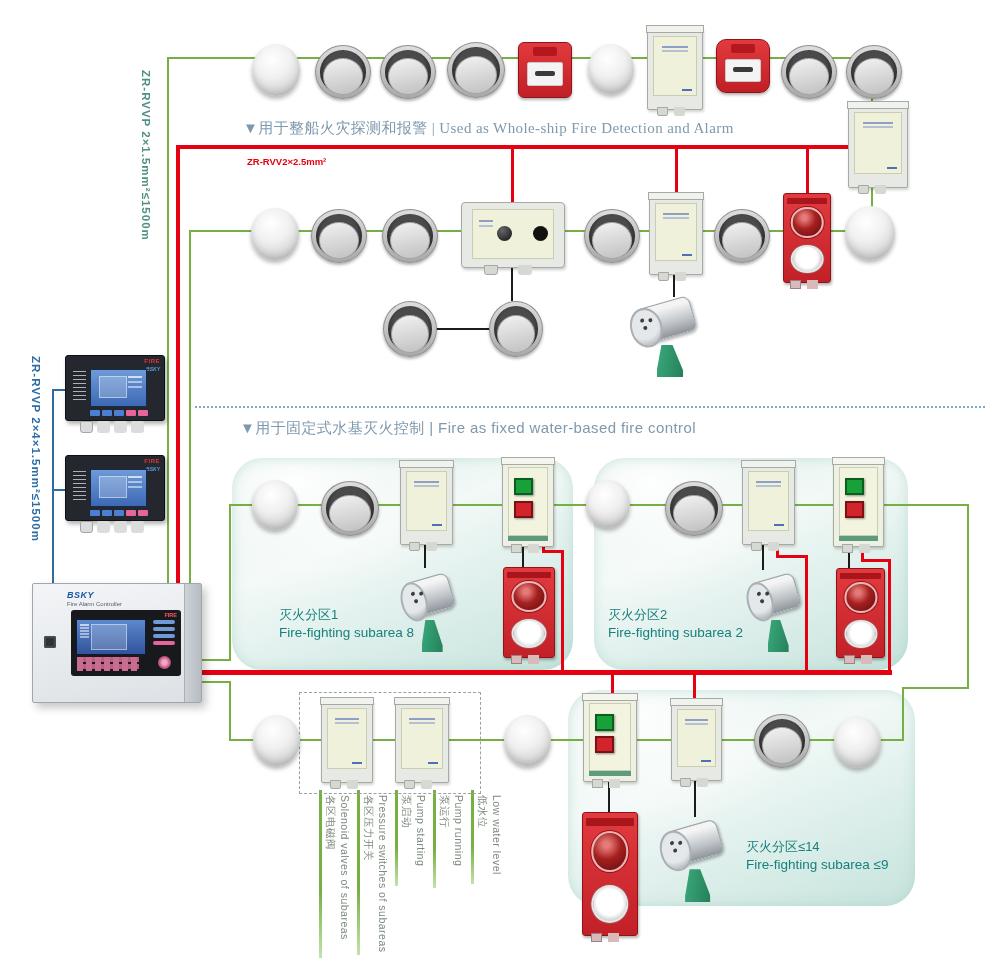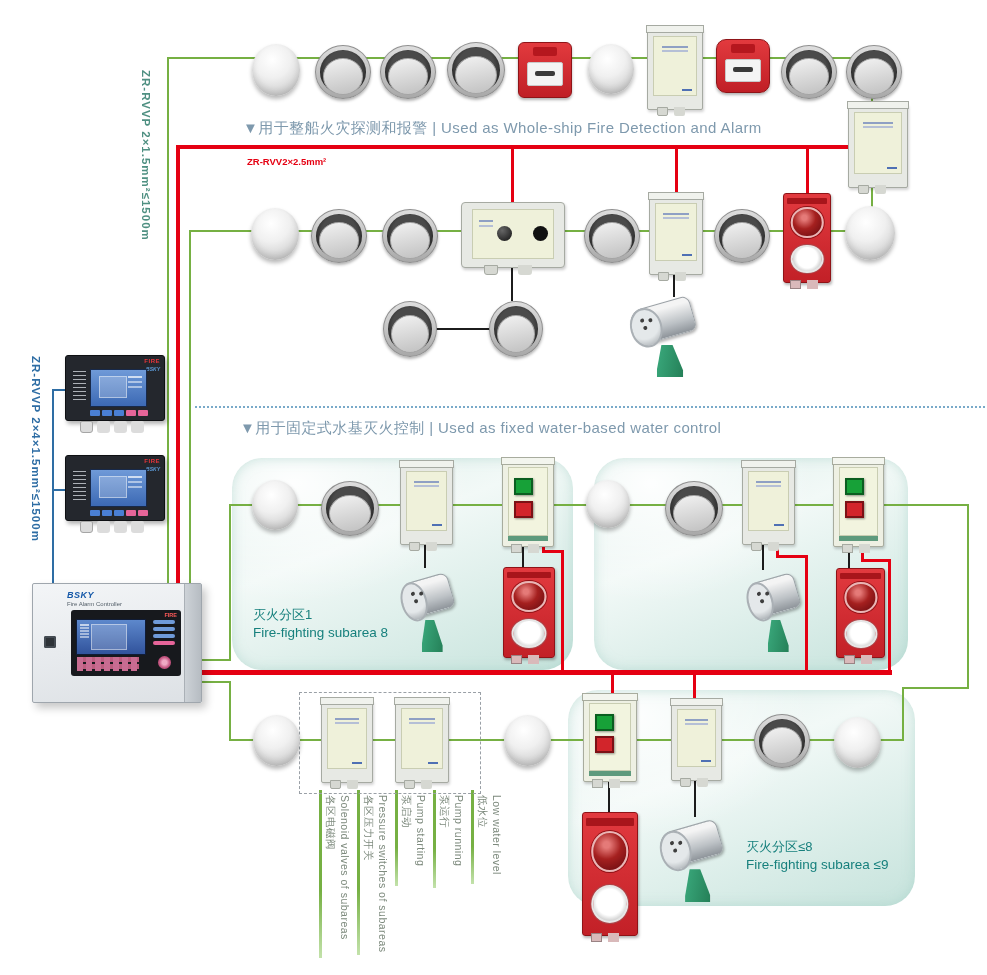--- a/index.html
+++ b/index.html
@@ -271,21 +271,21 @@
       <span class="cb-face"></span>
       <span class="btn-g"></span>
       <span class="btn-r"></span>
       <span class="cb-tag"></span>
     </div>
   <div class="dev alarmbox" style="left:503px;top:567px;width:50px;height:89px;">
       <span class="ab-band"></span>
       <span class="ab-lamp"></span>
       <span class="ab-horn"></span>
     </div>
-  <div class="sub-label" style="left:253px;top:606px;">
+  <div class="sub-label" style="left:279px;top:606px;">
     <div class="zh">灭火分区1</div>
     <div>Fire-fighting subarea 8</div>
   </div>
 
   <div class="dev dome" style="left:586px;top:480px;width:44px;height:48px;"></div>
   <div class="dev smoke" style="left:665px;top:481px;width:56px;height:53px;"></div>
   <div class="dev module" style="left:742px;top:463px;width:51px;height:80px;">
       <span class="mface"></span>
     </div>
   <div class="dev flame" style="left:744px;top:568px;width:62px;height:84px;">
@@ -296,20 +296,24 @@
       <span class="cb-face"></span>
       <span class="btn-g"></span>
       <span class="btn-r"></span>
       <span class="cb-tag"></span>
     </div>
   <div class="dev alarmbox" style="left:836px;top:568px;width:47px;height:88px;">
       <span class="ab-band"></span>
       <span class="ab-lamp"></span>
       <span class="ab-horn"></span>
     </div>
+  <div class="sub-label" style="left:608px;top:606px;">
+    <div class="zh">灭火分区2</div>
+    <div>Fire-fighting subarea 2</div>
+  </div>
 
   <div class="dashedbox" style="left:299px;top:692px;width:180px;height:100px;"></div>
   <div class="dev dome" style="left:253px;top:715px;width:47px;height:51px;"></div>
   <div class="dev module" style="left:321px;top:700px;width:50px;height:81px;">
       <span class="mface"></span>
     </div>
   <div class="dev module" style="left:395px;top:700px;width:52px;height:81px;">
       <span class="mface"></span>
     </div>
   <div class="dev dome" style="left:504px;top:715px;width:47px;height:51px;"></div>
@@ -328,26 +332,26 @@
   <div class="dev alarmbox" style="left:582px;top:812px;width:54px;height:122px;">
       <span class="ab-band"></span>
       <span class="ab-lamp"></span>
       <span class="ab-horn"></span>
     </div>
   <div class="dev flame" style="left:657px;top:816px;width:74px;height:86px;">
       <span class="fbody"></span>
       <span class="fbase"></span>
     </div>
   <div class="sub-label" style="left:746px;top:838px;">
-    <div class="zh">灭火分区≤8</div>
+    <div class="zh">灭火分区≤14</div>
     <div>Fire-fighting subarea ≤9</div>
   </div>
 
-  <div class="banner" style="left:243px;top:119px;">▼用于整船火灾探测和报警 | Used as Whole-ship Fire Detection and Alarm</div>
-  <div class="banner" style="left:240px;top:419px;">▼用于固定式水基灭火控制 | Used as fixed water-based water control</div>
+  <div class="banner" style="left:243px;top:119px;font-family:Liberation Serif, serif;">▼用于整船火灾探测和报警 | Used as Whole-ship Fire Detection and Alarm</div>
+  <div class="banner" style="left:240px;top:419px;">▼用于固定式水基灭火控制 | Fire as fixed water-based fire control</div>
   <div class="cable-red" style="left:247px;top:156px;">ZR-RVV2×2.5mm²</div>
   <div class="vtext cable-g" style="left:140px;top:70px;height:190px;">ZR-RVVP 2×1.5mm²≤1500m</div>
   <div class="vtext cable-b" style="left:30px;top:356px;height:220px;">ZR-RVVP 2×4×1.5mm²≤1500m</div>
 
   <div class="vtext outlabel" style="left:324px;top:795px;height:175px;">
     <span>各区电磁阀</span>
     <span>Solenoid valves of subareas</span>
   </div>
   <div class="vtext outlabel" style="left:362px;top:795px;height:175px;">
     <span>各区压力开关</span>

